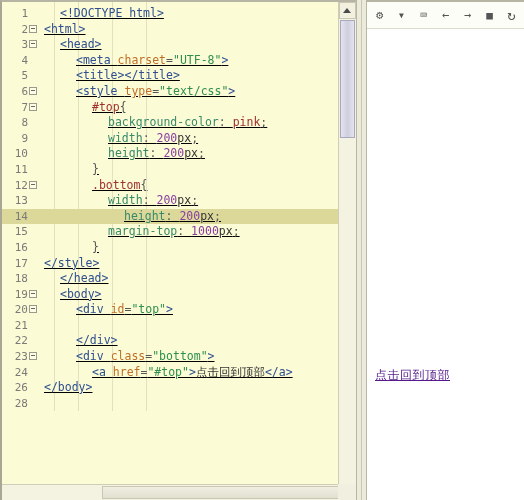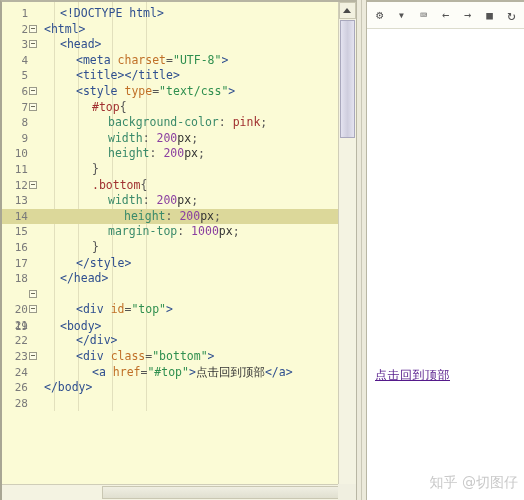--- a/index.html
+++ b/index.html
@@ -48,21 +48,21 @@
     line-height:15.6px;
   }
   .fold i{
     display:inline-block;width:6px;height:6px;
     border:1px solid #9a9a8a;background:#fdfde8;
     position:relative;top:1px;
   }
   .fold i::after{
     content:"";position:absolute;left:1px;right:1px;top:2px;height:1px;background:#6a6a5a;
   }
-  .ctext{display:inline-block;padding-left:6px;}
+  .ctext{display:inline-block;padding-left:6px;text-decoration:underline;}
 
   
   .t-tag{color:#2f4f8f;}
   .t-attr{color:#c07028;}
   .t-str{color:#2f8f4f;}
   .t-prop{color:#3a8a6a;}
   .t-val{color:#a03030;}
   .t-num{color:#8a3fa0;}
   .t-sel{color:#a03030;}
   .t-punc{color:#555555;}
@@ -166,23 +166,23 @@
           <div class="line"><span class="lnum">7</span><span class="fold"><i></i></span><span class="ctext" style="margin-left: 48px;"><span class="t-sel">#top</span><span class="t-punc">{</span></span></div>
           <div class="line"><span class="lnum">8</span><span class="fold"></span><span class="ctext" style="margin-left: 64px;"><span class="t-prop">background-color</span><span class="t-punc">: </span><span class="t-val">pink</span><span class="t-punc">;</span></span></div>
           <div class="line"><span class="lnum">9</span><span class="fold"></span><span class="ctext" style="margin-left: 64px;"><span class="t-prop">width</span><span class="t-punc">: </span><span class="t-num">200</span><span class="t-plain">px</span><span class="t-punc">;</span></span></div>
           <div class="line"><span class="lnum">10</span><span class="fold"></span><span class="ctext" style="margin-left: 64px;"><span class="t-prop">height</span><span class="t-punc">: </span><span class="t-num">200</span><span class="t-plain">px</span><span class="t-punc">;</span></span></div>
           <div class="line"><span class="lnum">11</span><span class="fold"></span><span class="ctext" style="margin-left: 48px;"><span class="t-punc">}</span></span></div>
           <div class="line"><span class="lnum">12</span><span class="fold"><i></i></span><span class="ctext" style="margin-left: 48px;"><span class="t-sel">.bottom</span><span class="t-punc">{</span></span></div>
           <div class="line"><span class="lnum">13</span><span class="fold"></span><span class="ctext" style="margin-left: 64px;"><span class="t-prop">width</span><span class="t-punc">: </span><span class="t-num">200</span><span class="t-plain">px</span><span class="t-punc">;</span></span></div>
           <div class="line hl"><span class="lnum">14</span><span class="fold"></span><span class="ctext" style="margin-left: 80px;"><span class="t-prop">height</span><span class="t-punc">: </span><span class="t-num">200</span><span class="t-plain">px</span><span class="t-punc">;</span></span></div>
           <div class="line"><span class="lnum">15</span><span class="fold"></span><span class="ctext" style="margin-left: 64px;"><span class="t-prop">margin-top</span><span class="t-punc">: </span><span class="t-num">1000</span><span class="t-plain">px</span><span class="t-punc">;</span></span></div>
           <div class="line"><span class="lnum">16</span><span class="fold"></span><span class="ctext" style="margin-left: 48px;"><span class="t-punc">}</span></span></div>
-          <div class="line"><span class="lnum">17</span><span class="fold"></span><span class="ctext" style="margin-left: 32px;"><span class="t-tag">&lt;/style&gt;</span></span></div>
+          <div class="line"><span class="lnum">17</span><span class="fold"></span><span class="ctext" style=""><span class="t-tag">&lt;/style&gt;</span></span></div>
           <div class="line"><span class="lnum">18</span><span class="fold"></span><span class="ctext" style="margin-left: 16px;"><span class="t-tag">&lt;/head&gt;</span></span></div>
-          <div class="line"><span class="lnum">19</span><span class="fold"><i></i></span><span class="ctext" style="margin-left: 16px; margin-top: 32px;"><span class="t-tag">&lt;body&gt;</span></span></div>
+          <div class="line"><span class="lnum">19</span><span class="fold"><i></i></span><span class="ctext" style="margin-left: 16px;"><span class="t-tag">&lt;body&gt;</span></span></div>
           <div class="line"><span class="lnum">20</span><span class="fold"><i></i></span><span class="ctext" style="margin-left: 32px;"><span class="t-tag">&lt;div </span><span class="t-attr">id</span><span class="t-punc">=</span><span class="t-str">"top"</span><span class="t-tag">&gt;</span></span></div>
           <div class="line"><span class="lnum">21</span><span class="fold"></span><span class="ctext" style="margin-left: 0px;"></span></div>
           <div class="line"><span class="lnum">22</span><span class="fold"></span><span class="ctext" style="margin-left: 32px;"><span class="t-tag">&lt;/div&gt;</span></span></div>
           <div class="line"><span class="lnum">23</span><span class="fold"><i></i></span><span class="ctext" style="margin-left: 32px;"><span class="t-tag">&lt;div </span><span class="t-attr">class</span><span class="t-punc">=</span><span class="t-str">"bottom"</span><span class="t-tag">&gt;</span></span></div>
           <div class="line"><span class="lnum">24</span><span class="fold"></span><span class="ctext" style="margin-left: 48px;"><span class="t-tag">&lt;a </span><span class="t-attr">href</span><span class="t-punc">=</span><span class="t-str">"#top"</span><span class="t-tag">&gt;</span><span class="t-cn">点击回到顶部</span><span class="t-tag">&lt;/a&gt;</span></span></div>
           <div class="line"><span class="lnum">26</span><span class="fold"></span><span class="ctext" style="margin-left: 0;"><span class="t-tag">&lt;/body&gt;</span></span></div>
           <div class="line"><span class="lnum">28</span><span class="fold"></span><span class="ctext" style="margin-left: 0px;"></span></div>
         </div>
     </div>
 
@@ -206,17 +206,16 @@
         <div class="tb-btn">⚙</div>
         <div class="tb-btn" style="font-size: 8px;">▼</div>
         <div class="tb-btn">⌨</div>
         <div class="tb-btn">←</div>
         <div class="tb-btn">→</div>
         <div class="tb-btn" style="font-size: 11px;">■</div>
         <div class="tb-btn" style="font-size: 14px;">↻</div>
       </div>
     <div class="pv-body">
       <a class="pv-link" href="#">点击回到顶部</a>
-      <div class="watermark">知乎 @切图仔</div>
     </div>
   </div>
 
 </div>
 
 </body></html>

